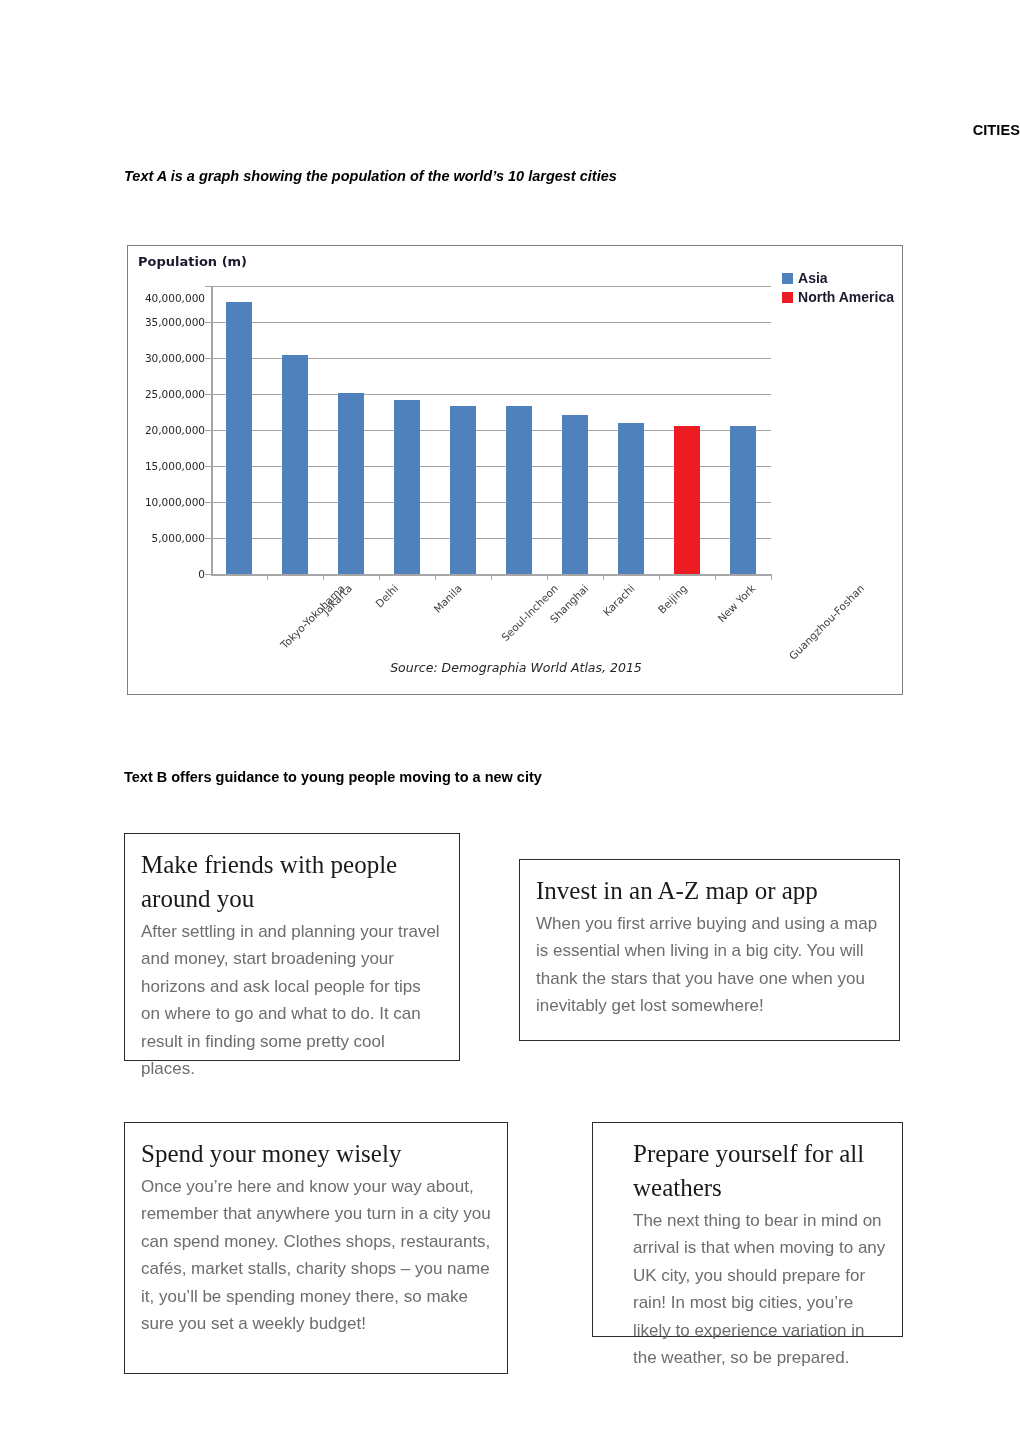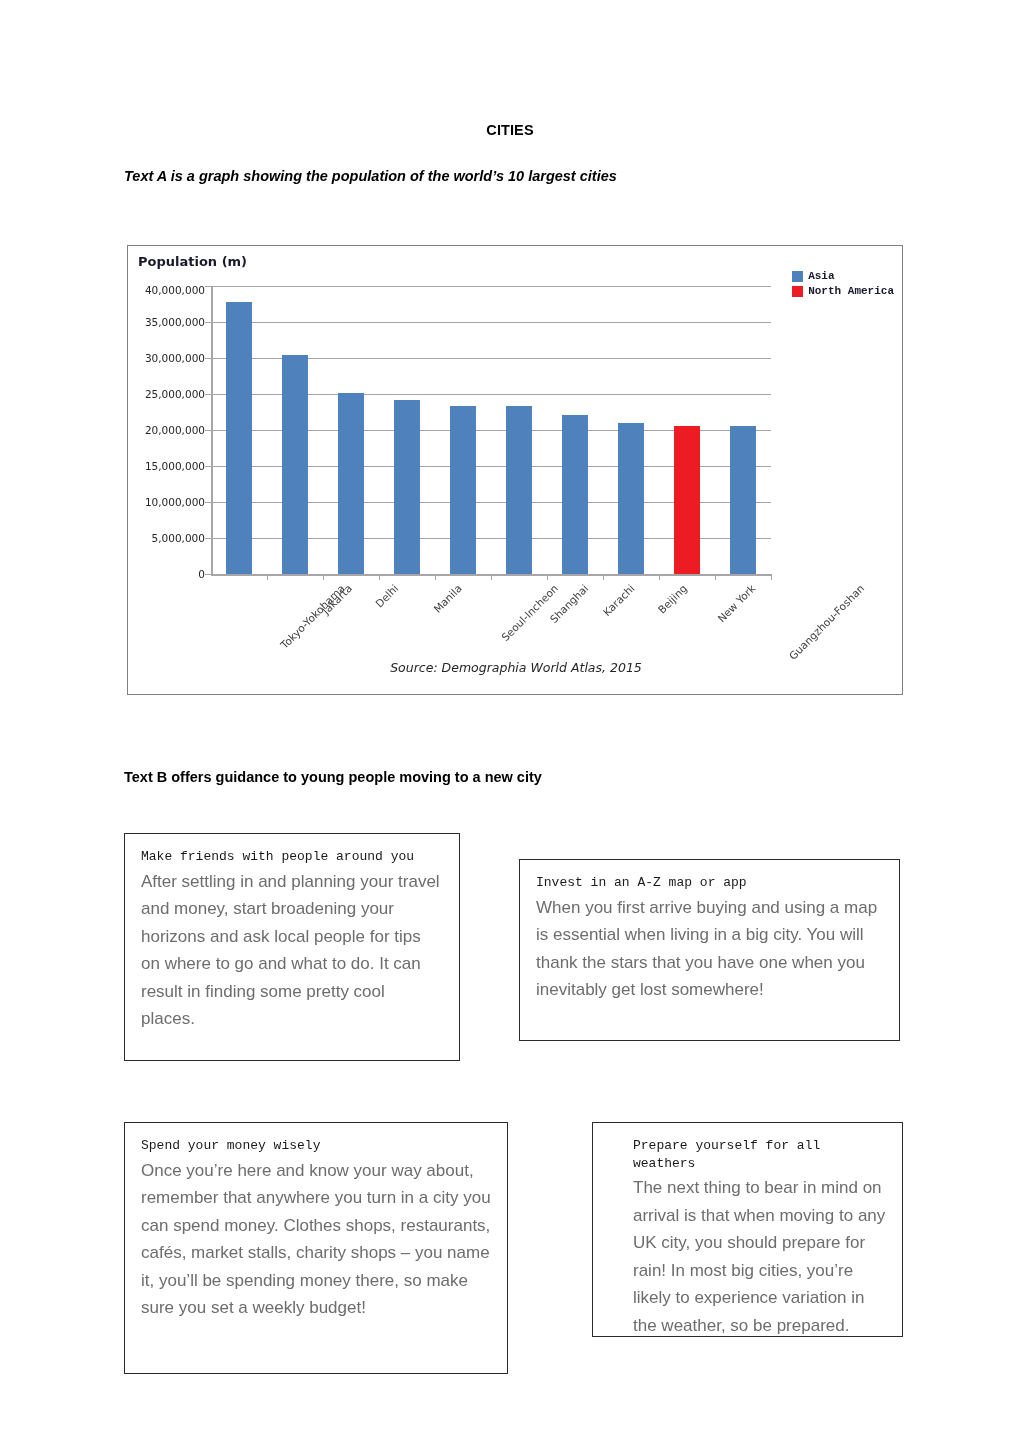--- a/index.html
+++ b/index.html
@@ -15,21 +15,21 @@
     font-family: "Liberation Sans", sans-serif;
     overflow: hidden;
   }
 
   
   .doc-title {
     position: absolute;
     left: 0;
     top: 122px;
     width: 1020px;
-    text-align: center;
+    text-align: right;
     font-family: "Liberation Sans", sans-serif;
     font-weight: bold;
     font-size: 14.5px;
     letter-spacing: 0.1px;
     color: #000000;
   }
   .lead-a {
     position: absolute;
     left: 124px;
     top: 168px;
@@ -84,23 +84,23 @@
     display: flex;
     align-items: center;
     gap: 5px;
   }
   .legend-swatch {
     width: 11px;
     height: 11px;
     display: block;
   }
   .legend-label {
-    font-family: Liberation Mono, monospace;
-    font-weight: bold;
-    font-size: 11px;
+    font-family: Liberation Sans, sans-serif;
+    font-weight: bold;
+    font-size: 14px;
     color: #1a1a2e;
     white-space: nowrap;
   }
 
   
   .plot-wrap {
     position: absolute;
     left: 83px;     
     top: 40px;
     width: 560px;
@@ -224,22 +224,22 @@
 
   
   .tipbox {
     position: absolute;
     border: 1.3px solid #2b2b2b;
     background: #ffffff;
     box-sizing: border-box;
     padding: 14px 16px 10px 16px;
   }
   .tip-heading {
-    font-family: Liberation Mono, monospace;
-    font-size: 13px;
+    font-family: Liberation Serif, serif;
+    font-size: 25px;
     color: #1a1a1a;
     line-height: 1.35;
     margin: 0 0 2px 0;
   }
   .tip-body {
     font-family: "Liberation Sans", sans-serif;
     font-size: 17px;
     color: #6d6d6d;
     line-height: 1.62;
     margin: 0;
@@ -269,21 +269,21 @@
         <span class="legend-label">Asia</span>
       </div>
       <div class="legend-row">
         <span class="legend-swatch" style="background: rgb(237, 28, 36);"></span>
         <span class="legend-label">North America</span>
       </div>
     </div>
 
     <div class="plot-wrap">
       <div class="ylabels">
-          <span style="top: 4px;">40,000,000</span>
+          <span style="top: 12px;">40,000,000</span>
           <span style="top: 36px;">35,000,000</span>
           <span style="top: 72px;">30,000,000</span>
           <span style="top: 108px;">25,000,000</span>
           <span style="top: 144px;">20,000,000</span>
           <span style="top: 180px;">15,000,000</span>
           <span style="top: 216px;">10,000,000</span>
           <span style="top: 252px;">5,000,000</span>
           <span style="top: 288px;">0</span>
         </div>
       <div class="plot-area">

